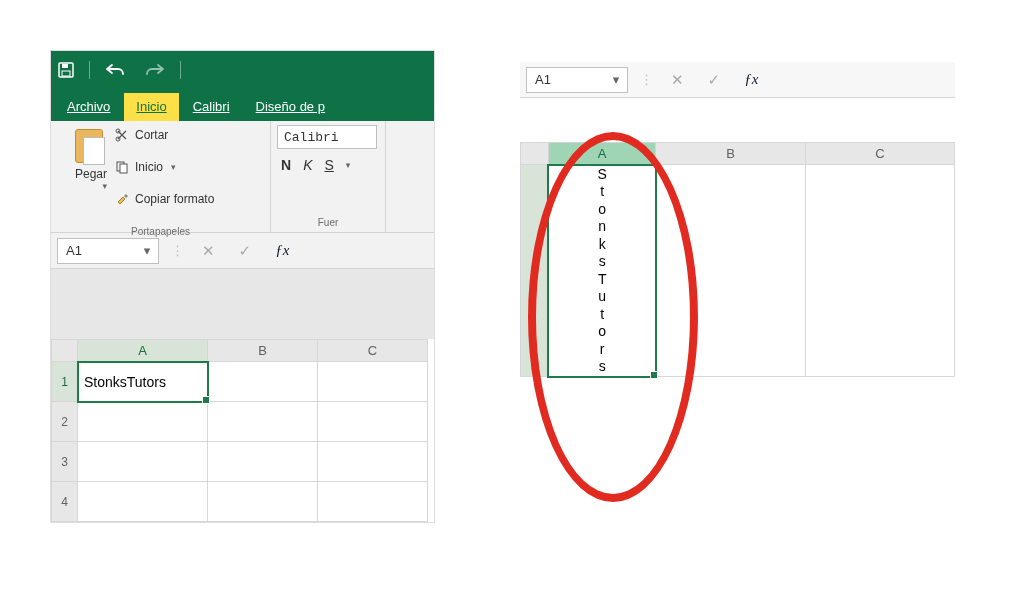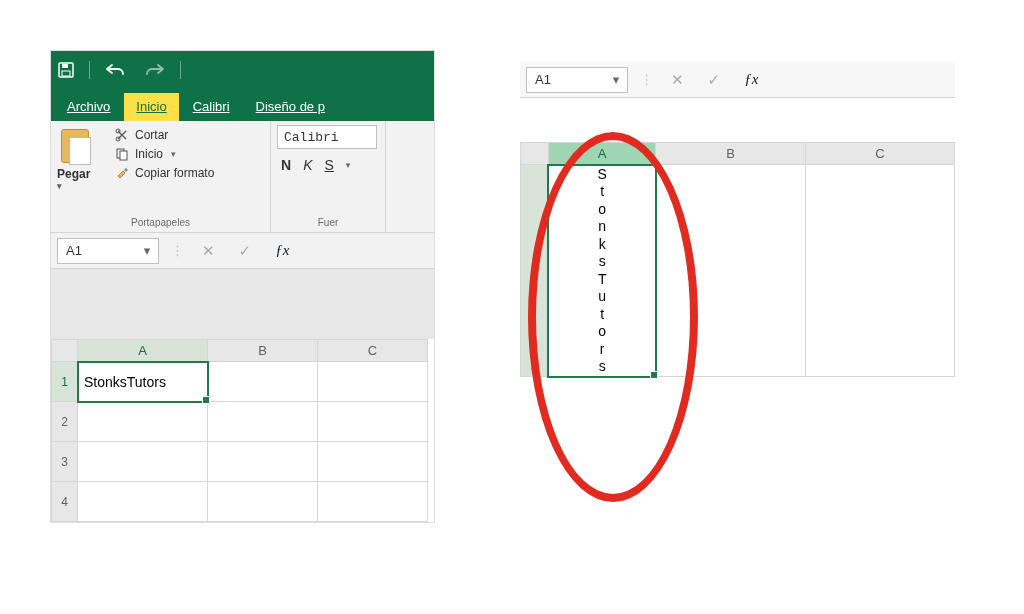--- a/index.html
+++ b/index.html
@@ -70,40 +70,39 @@
     font-size: 10px;
     color: #6b6b6b;
     text-align: center;
     padding: 2px 0;
     margin-top: 17px;
   }
   .clipboard-body { display: flex; gap: 6px; }
   .paste-btn {
     display: flex;
     flex-direction: column;
-    align-items: flex-start;
+    align-items: flex-end;
     width: 50px;
     padding: 2px 0;
     cursor: pointer;
-    font-weight: bold;
   }
   .paste-btn .paste-icon {
     width: 36px; height: 40px;
     position: relative;
   }
   .paste-icon .board {
     position: absolute; left:4px; top:2px; width:28px; height:34px;
     background: #e9b75f; border:1px solid #c38f2a; border-radius: 3px;
   }
   .paste-icon .paper {
     position: absolute; left:12px; top:10px; width:22px; height:28px;
     background: #fff; border:1px solid #bbb;
   }
   .paste-label { font-size: 12px; color:#333; }
-  .clipboard-right { display:flex; flex-direction:column; gap:3px; padding-top:2px; }
+  .clipboard-right { display:flex; flex-direction:column; gap:16px; padding-top:2px; }
   .cmd-row { display:flex; align-items:center; gap:6px; font-size:12px; color:#333; cursor:pointer; padding:1px 2px; }
   .cmd-row svg { flex-shrink:0; }
   .cmd-row .dd { font-size:9px; color:#666; margin-left:2px; }
   .font-group { width: 115px; }
   .font-group .font-name-row { display:flex;font-family:Liberation Mono, monospace; }
   .font-name-box {
     background:#fff; border:1px solid #bfbfbf; height:24px; width:100px;
     display:flex; align-items:center; padding:0 6px; font-size:13px; color:#333;
   }
   .font-style-row { display:flex; gap:12px; align-items:center; margin-top:8px; padding-left:4px; }

